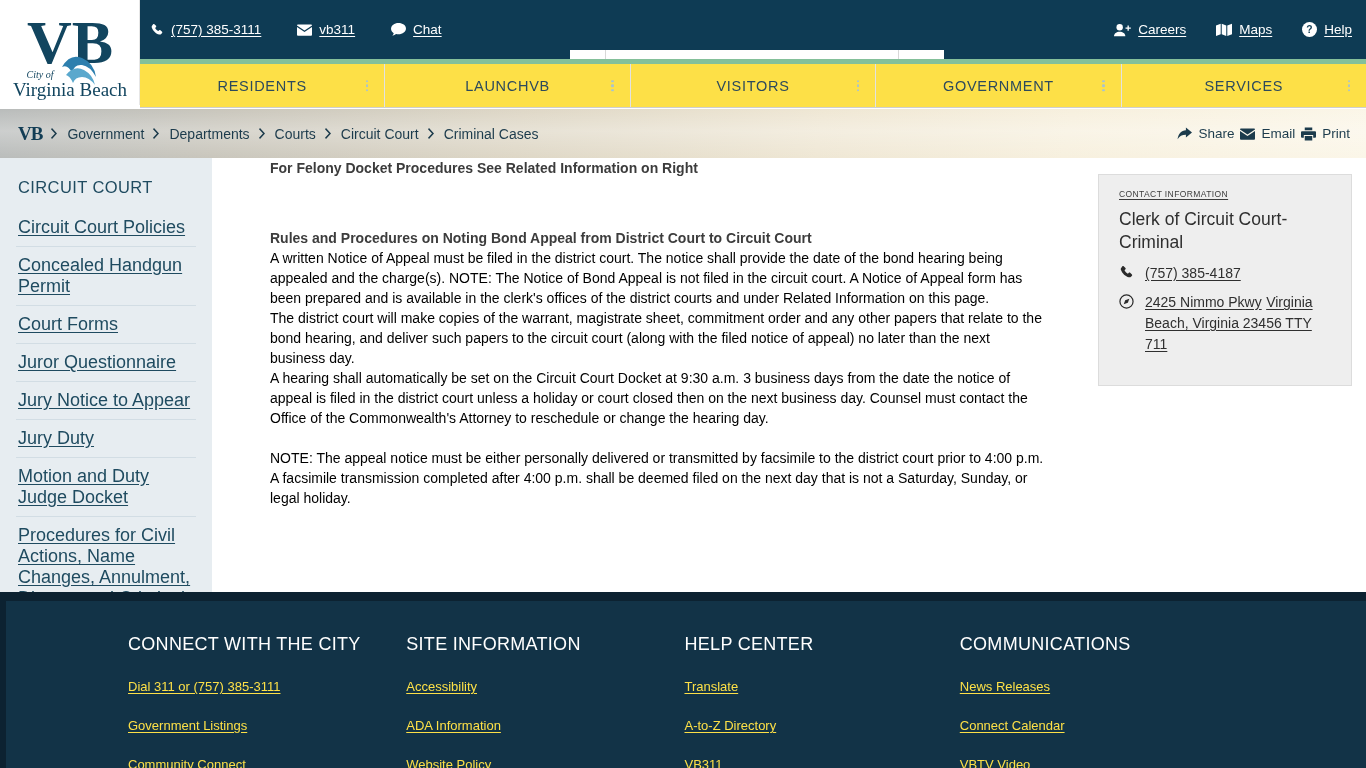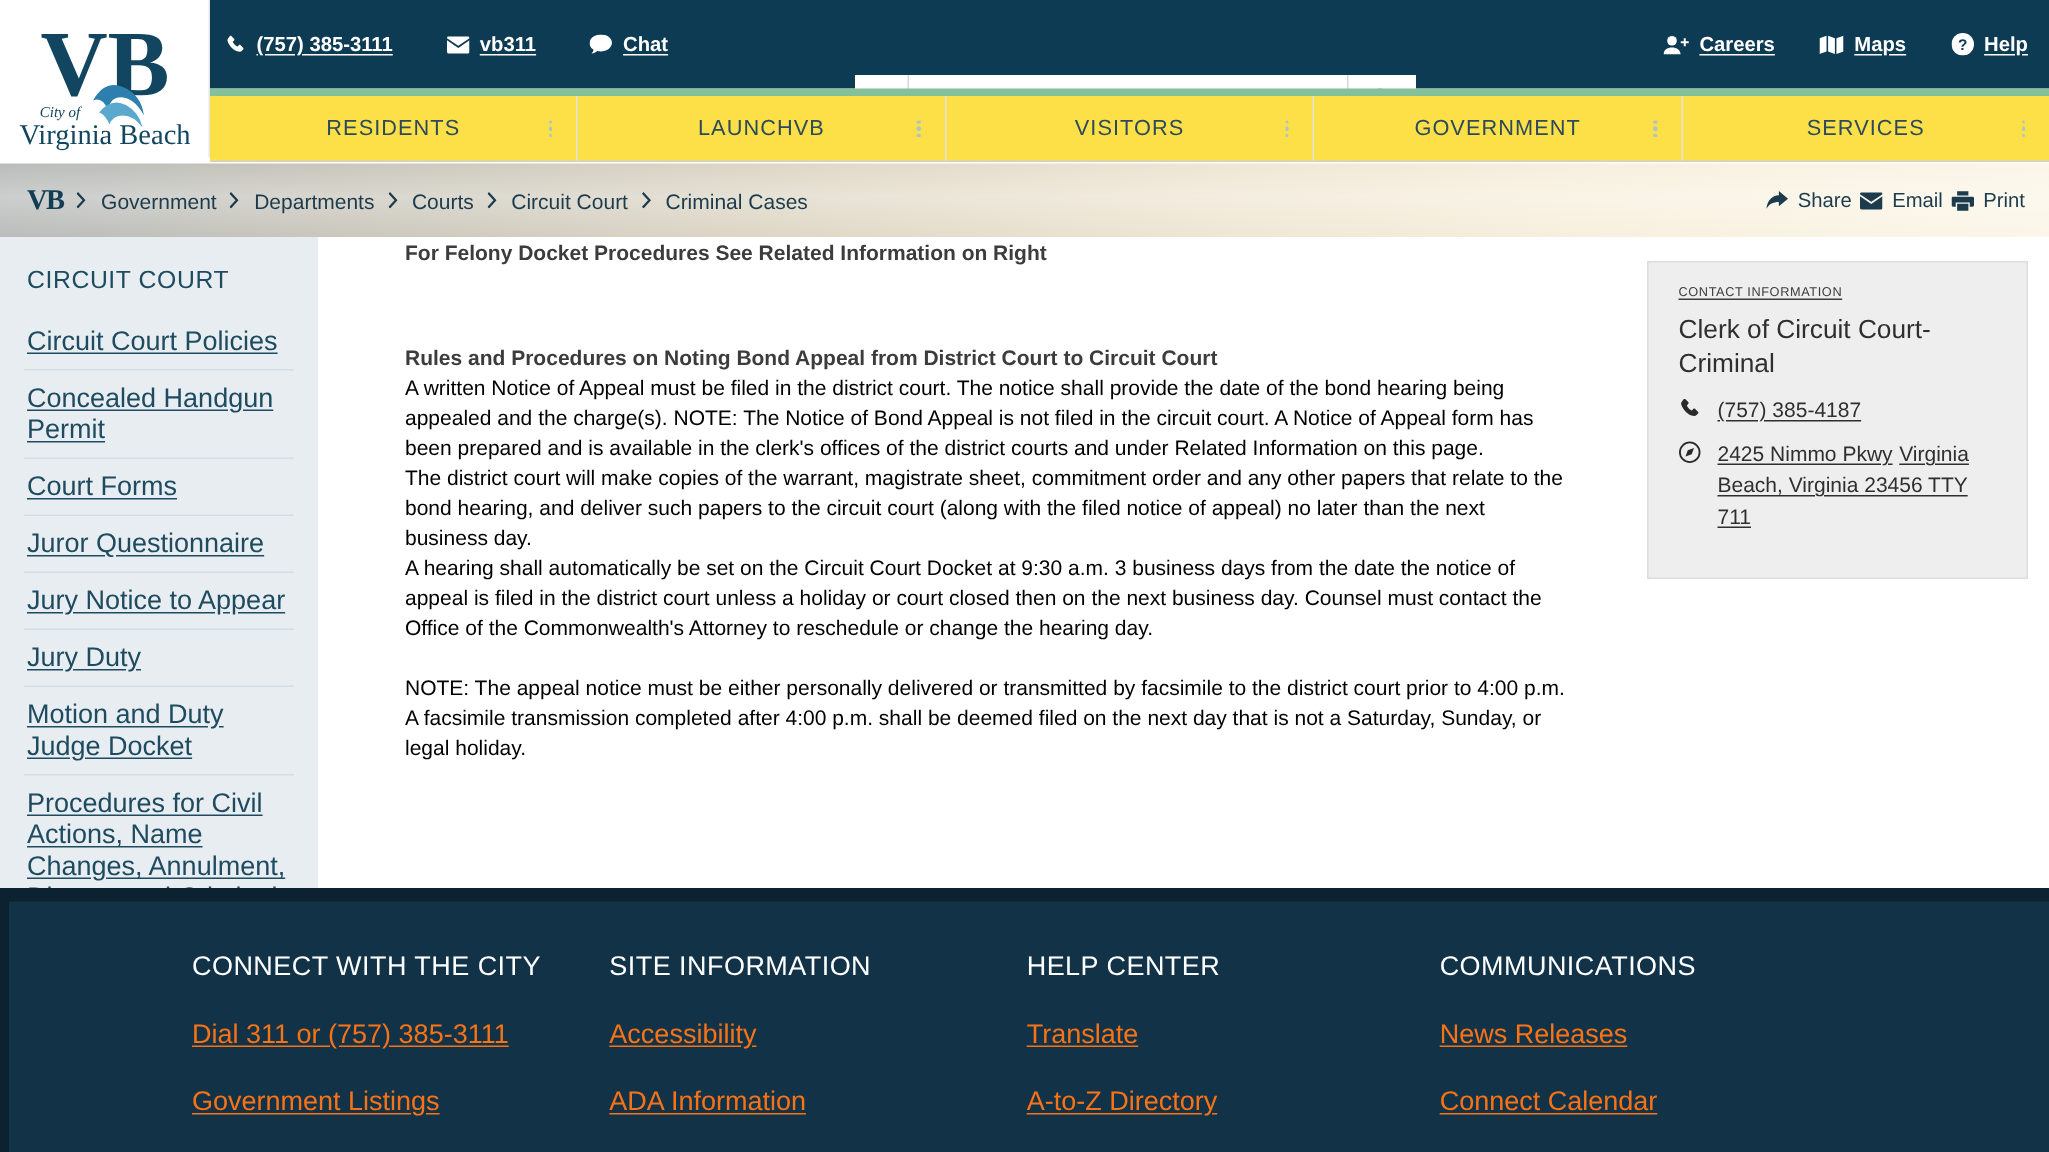--- a/index.html
+++ b/index.html
@@ -25,21 +25,21 @@
 
   .hdr-links {
     position: absolute; top: 0; left: 150px; height: 59px;
     display: flex; align-items: center; gap: 36px;
   }
   .hdr-link {
     display: flex; align-items: center; gap: 7px;
     color: #ffffff; font-size: 13.5px; text-decoration: none;
     white-space: nowrap;
   }
-  .hdr-link .lbl { text-decoration: underline; text-underline-offset: 2px; font-weight: bold; }
+  .hdr-link .lbl { text-decoration: underline; text-underline-offset: 2px; }
   .hdr-ico { display: inline-flex; align-items: center; }
   .hdr-ico svg { fill: #ffffff; display: block; }
 
   .search-wrap {
     position: absolute; top: 12px; left: 570px;
     width: 374px; height: 35px;
     background: #fca5a5; display: flex; align-items: stretch; margin-top: 38px;
   }
   .mic-btn {
     width: 36px; display: flex; align-items: center; justify-content: center;
@@ -195,21 +195,21 @@
     display: flex; padding: 0 128px 0 128px;
   }
   .fcol { width: 285px; }
   .fcol:nth-child(2){ width: 285px; }
   .fcol:nth-child(3){ width: 282px; }
   .fcol-title {
     color: #ffffff; font-size: 18px; letter-spacing: .3px; margin-bottom: 24px;
     font-family:"Liberation Sans",sans-serif;
   }
   .fcol a {
-    display: block; color: #f97316; font-size: 18px;
+    display: block; color: #fde047; font-size: 13px;
     text-decoration: underline; text-underline-offset: 2px;
     margin-bottom: 24px;
   }
   .leftstripe {
     position: absolute; left: 0; top: 592px; width: 6px; height: 176px;
     background: #0c2231;
   }
 </style>
 </head>
 <body>

